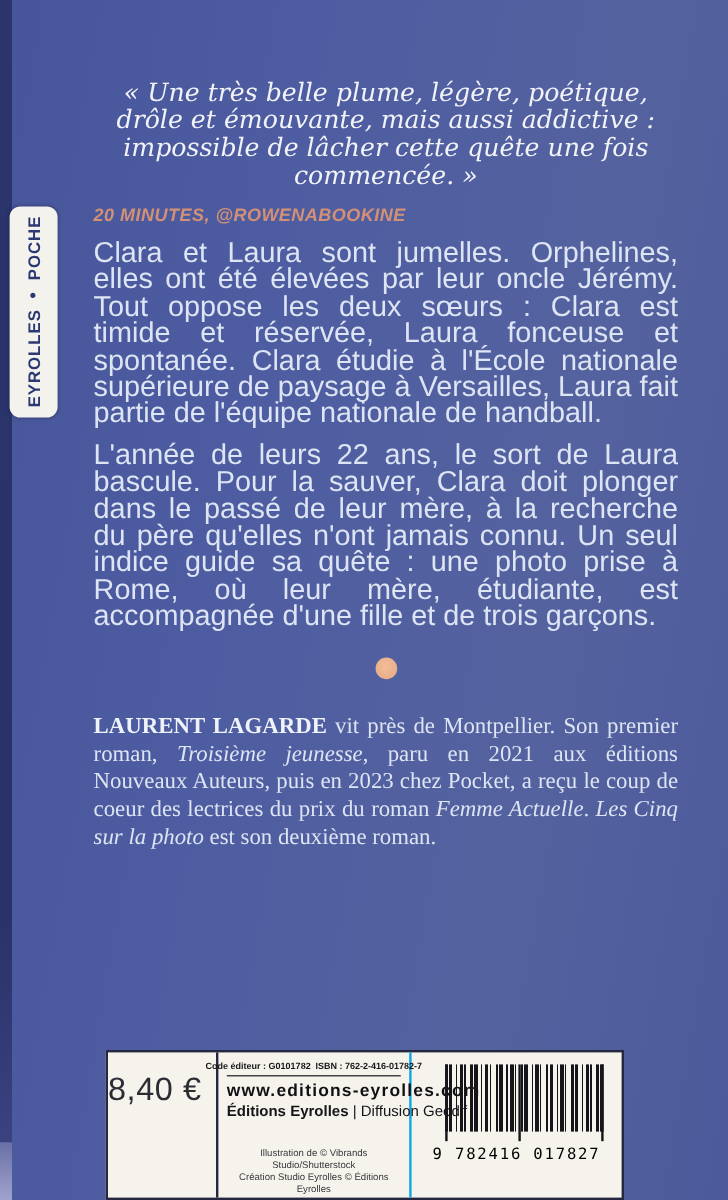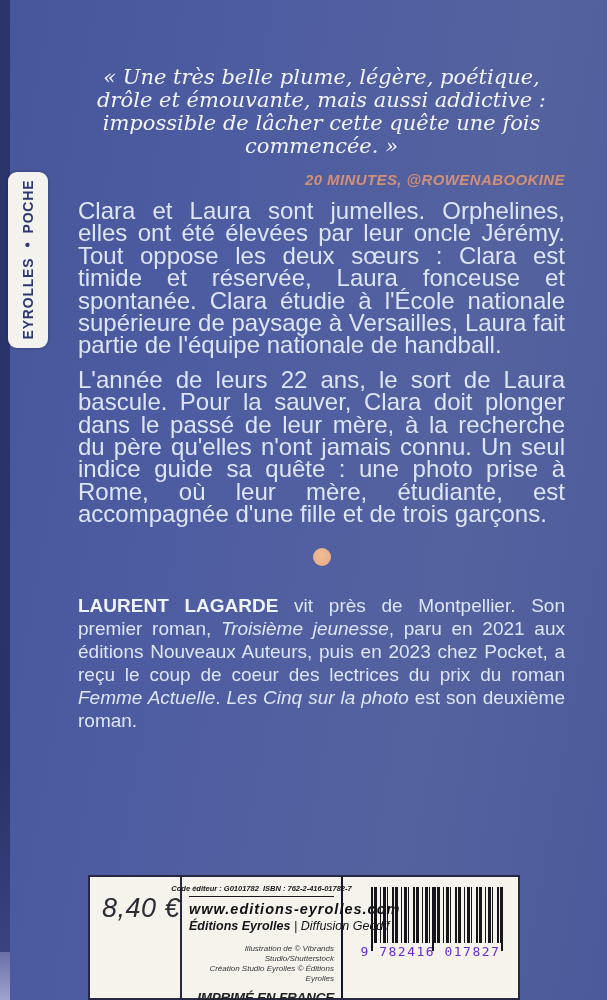--- a/index.html
+++ b/index.html
@@ -34,91 +34,90 @@
   }
   .spine-dot{font-size:10px;line-height:1;}
   
   .content{position:absolute;left:78px;top:16px;width:487px;color:#dde4f3;}
   .quote{
     margin:50px 0 0 0;padding:0 8px;
     font-family:"DejaVu Serif",serif;font-style:italic;
     font-size:21px;line-height:23px;text-align:center;color:#f2f3f8;
   }
   .attribution{
-    margin:13px 0 0 0;text-align:right;
+    margin:13px 0 0 0;text-align:left;
     font-size:15px;font-weight:bold;font-style:italic;
     letter-spacing:.4px;color:#d29077;
   }
   .hook{
     margin:27px 0 0 0;font-style:italic;
     font-size:19px;line-height:22px;text-align:justify;color:#e2e8f5;
   }
   .para{
     margin:12px 0 0 0;font-size:24px;line-height:22.4px;
     text-align:justify;color:#dde4f3;
   }
   .sep-dot{
     width:18px;height:18px;border-radius:50%;
     background:radial-gradient(circle at 45% 40%,#f2bd97,#e4a983);
     margin:22px auto 0 auto;
   }
   .bio{
     margin:28px 0 12px 0;font-size:19px;line-height:23px;
-    text-align:justify;color:#dde4f3;
+    text-align:justify;color:#dde4f3;font-family:Liberation Serif, serif;
   }
   .bio .b{font-weight:bold;color:#eef2fa;}
   .bio .i{font-style:italic;}
   
   .footer-box{
     position:absolute;left:88px;top:875px;width:432px;height:125px;
     background:#f5f3ec;border:2px solid #252840;box-sizing:border-box;
     display:flex;color:#1d1d22;
   }
   .price-col{
-    width:90px;flex:0 0 90px;display:flex;justify-content:flex-end;
+    width:90px;flex:0 0 90px;display:flex;justify-content:flex-start;
     padding-top:16px;
-    font-style:italic;
   }
   .price{font-size:27px;letter-spacing:.5px;color:#2c2c34;}
   .pub-col{
     flex:0 0 163px;width:163px;box-sizing:border-box;
-    border-left:2px solid #252840;border-right:2px solid #0f172a;
-    padding:7px 7px 0 7px;text-align:right;font-style:italic;
+    border-left:2px solid #252840;border-right:2px solid #0ea5e9;
+    padding:7px 7px 0 7px;text-align:center;
   }
   .code-line{
     font-size:7.5px;font-weight:bold;white-space:nowrap;
     display:flex;align-items:center;justify-content:center;gap:2px;
     color:#17171a;
   }
   .red-square{width:4px;height:4px;background:#d6452c;display:inline-block;}
   .code-rule{border:none;border-top:1.5px solid #1b1b1f;margin:3px 0 4px 0;}
   .www{font-size:14.5px;font-weight:bold;letter-spacing:1px;color:#111114;white-space:nowrap;}
   .editions{font-size:12.5px;margin-top:2px;white-space:nowrap;color:#15151a;}
   .editions .b{font-weight:bold;margin-top:30px;}
-  .credits{margin-top:11px;font-size:8px;line-height:10px;color:#38383c;}
+  .credits{margin-top:23px;font-size:8px;line-height:10px;color:#38383c;}
   .imprime{margin-top:6px;font-size:13.5px;font-weight:bold;letter-spacing:-.2px;color:#232328;}
   
   .barcode-col{flex:1;position:relative;padding:10px 12px 0 14px;}
   .barcode{position:relative;width:142px;margin:0 auto;}
   .bars{
     height:56px;margin-left:10px;
     background:repeating-linear-gradient(90deg,
       #15151a 0 2px,transparent 2px 3px,
       #15151a 3px 6px,transparent 6px 9px,
       #15151a 9px 10px,transparent 10px 12px,
       #15151a 12px 15px,transparent 15px 16px,
       #15151a 16px 17px,transparent 17px 21px);
   }
   .guard{position:absolute;top:0;width:2px;height:64px;background:#15151a;}
   .guard.g-left{left:10px;}
   .guard.g-mid{left:71px;}
   .guard.g-right{right:0;}
   .barcode-digits{
-    margin-top:1px;font-family:"DejaVu Sans Mono",monospace;
-    font-size:13px;letter-spacing:1.5px;color:#6d28d9;white-space:nowrap;
+    margin-top:12px;font-family:"DejaVu Sans Mono",monospace;
+    font-size:13px;letter-spacing:1.5px;color:#000000;white-space:nowrap;
   }
 </style>
 </head>
 <body>
 
 <div class="page">
 
   <div class="spine-strip"></div>
   <div class="spine-strip-bottom"></div>
 

